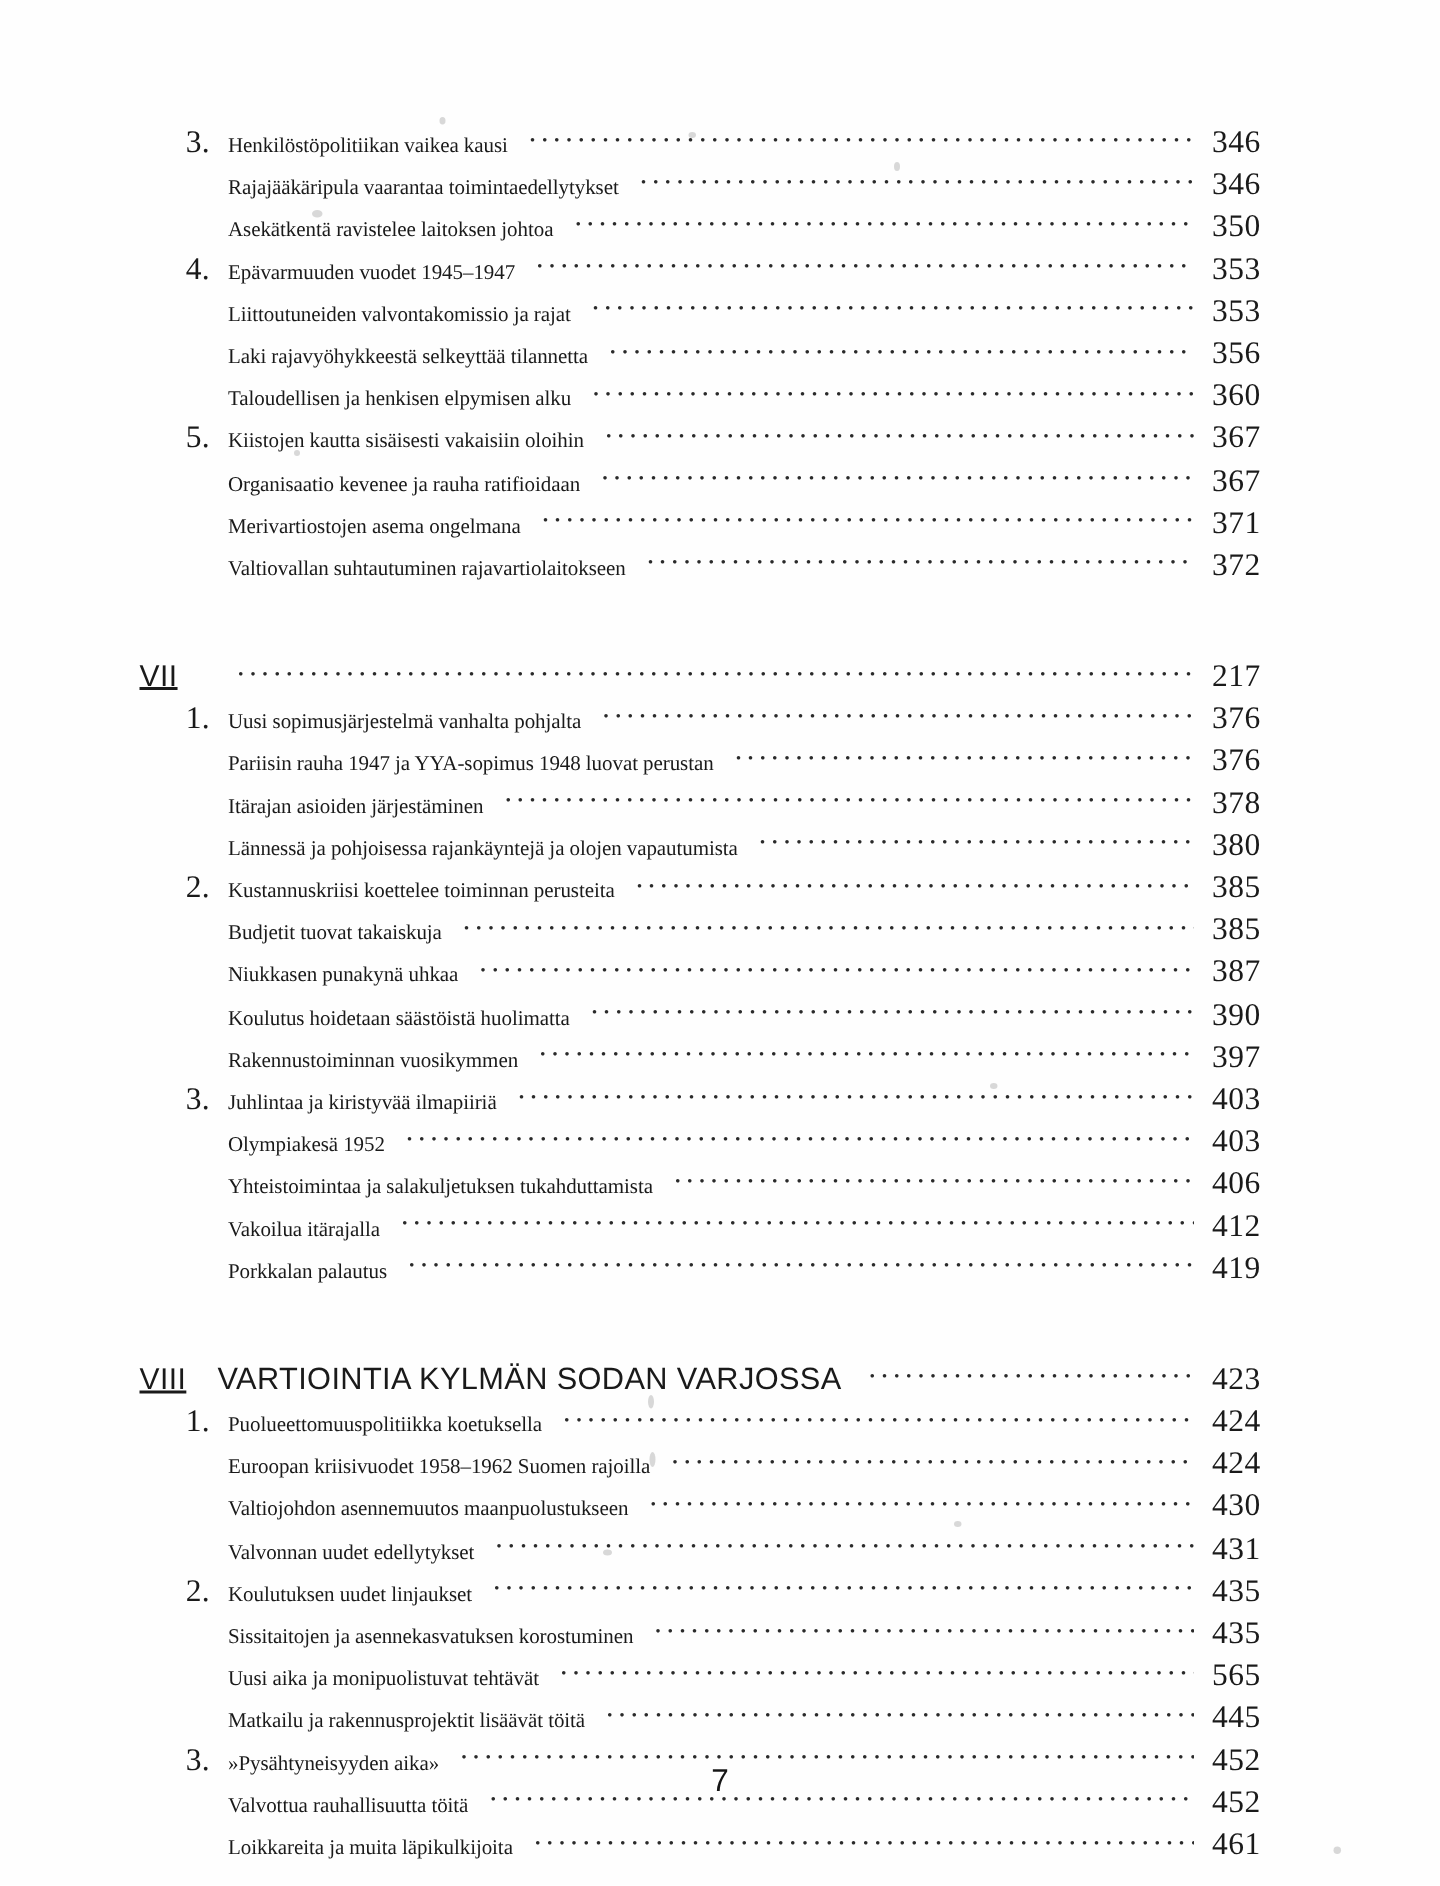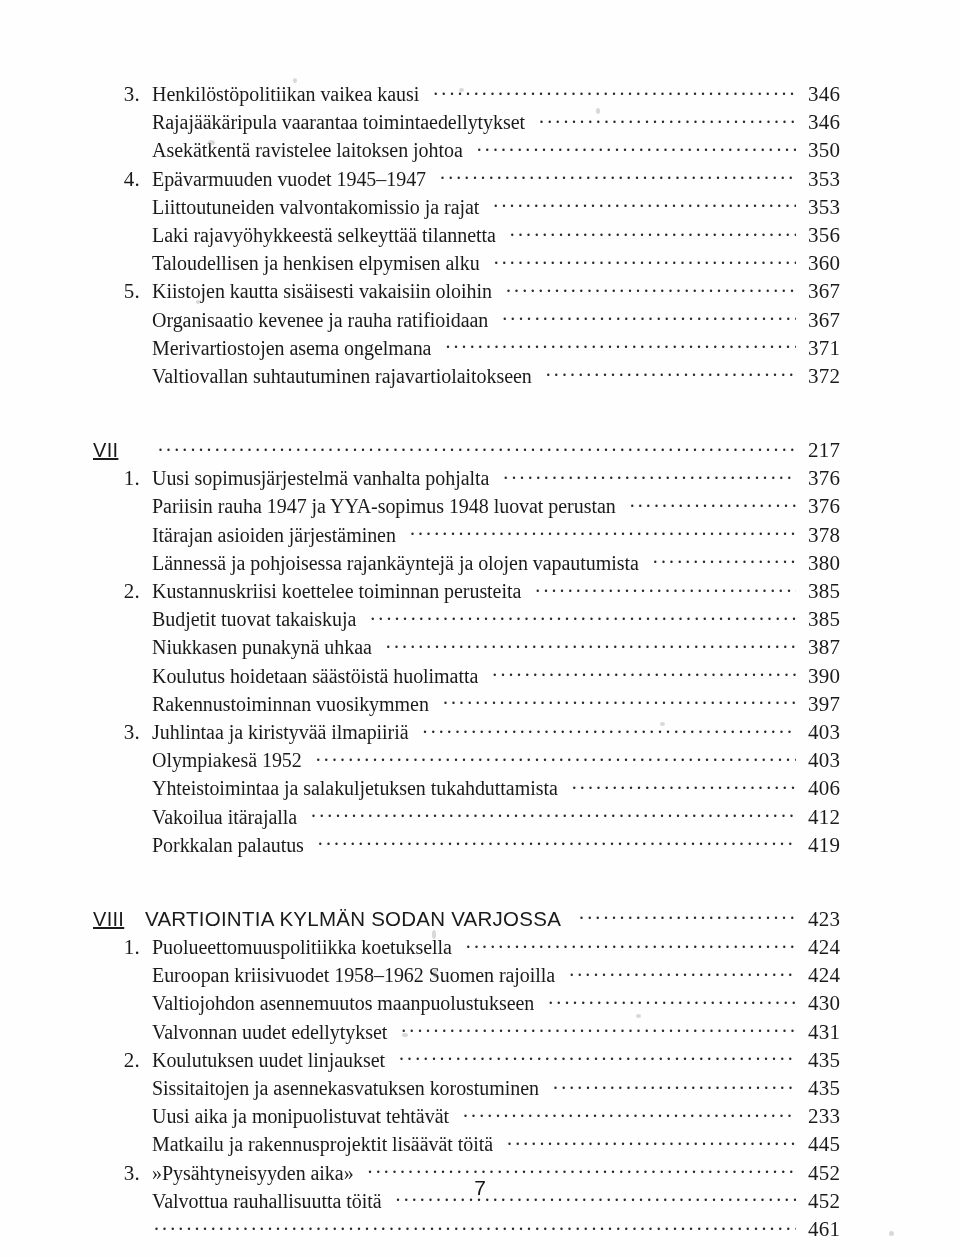--- a/index.html
+++ b/index.html
@@ -54,21 +54,21 @@
     margin-left: -7px;
     padding-right: 7px;
     font-family: "Liberation Sans", "DejaVu Sans", sans-serif;
     font-size: 20px;
     letter-spacing: 0.3px;
     text-decoration: underline;
   }
 
   .title {
     padding-left: 12px;
-    font-size: 20px;
+    font-size: 14px;
     letter-spacing: -0.05px;
   }
   .entry.part .title {
     font-family: "Liberation Sans", "DejaVu Sans", sans-serif;
     font-size: 20.5px;
     letter-spacing: 0.25px;
     padding-left: 5px;
   }
 
   
@@ -328,21 +328,21 @@
         <div class="entry">
           <span class="num empty">&nbsp;</span>
           <span class="title">Sissitaitojen ja asennekasvatuksen korostuminen</span>
           <span class="leader"></span>
           <span class="pageno">435</span>
         </div>
         <div class="entry">
           <span class="num empty">&nbsp;</span>
           <span class="title">Uusi aika ja monipuolistuvat tehtävät</span>
           <span class="leader"></span>
-          <span class="pageno">233</span>
+          <span class="pageno">565</span>
         </div>
         <div class="entry">
           <span class="num empty">&nbsp;</span>
           <span class="title">Matkailu ja rakennusprojektit lisäävät töitä</span>
           <span class="leader"></span>
           <span class="pageno">445</span>
         </div>
         <div class="entry">
           <span class="num">3.</span>
           <span class="title">»Pysähtyneisyyden aika»</span>
@@ -350,20 +350,21 @@
           <span class="pageno">452</span>
         </div>
         <div class="entry">
           <span class="num empty">&nbsp;</span>
           <span class="title">Valvottua rauhallisuutta töitä</span>
           <span class="leader"></span>
           <span class="pageno">452</span>
         </div>
         <div class="entry">
           <span class="num empty">&nbsp;</span>
+          <span class="title">Loikkareita ja muita läpikulkijoita</span>
           <span class="leader"></span>
           <span class="pageno">461</span>
         </div>
       </div>
     </div>
 
   <div class="folio">7</div>
 
   <div class="speck" style="left:293px;top:78px;width:4px;height:5px;"></div>
   <div class="speck" style="left:459px;top:88px;width:5px;height:4px;"></div>

